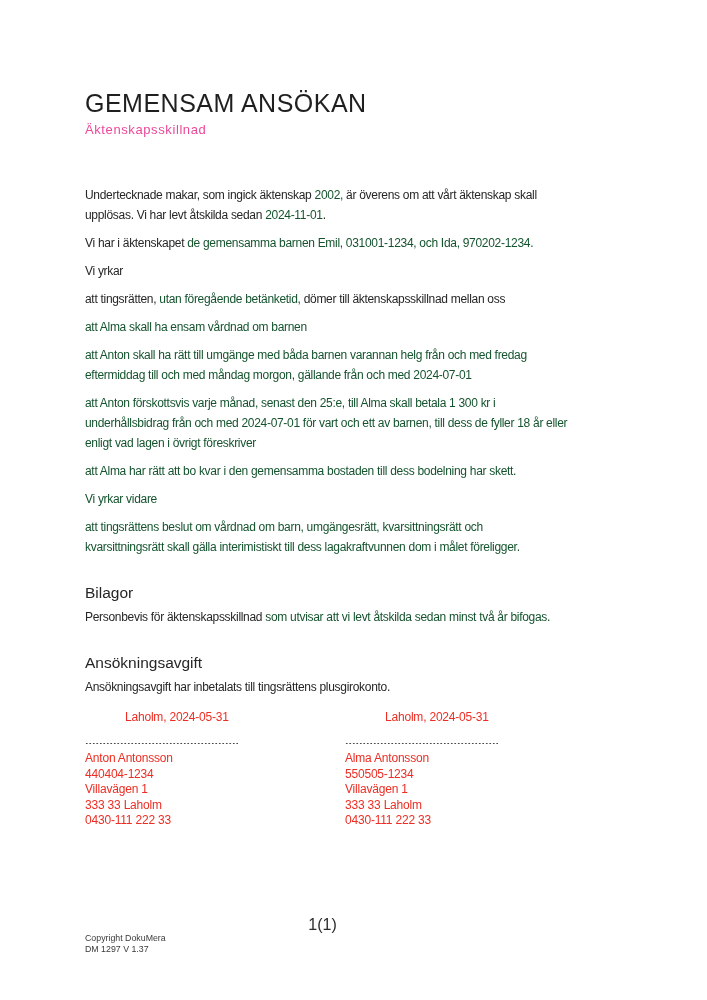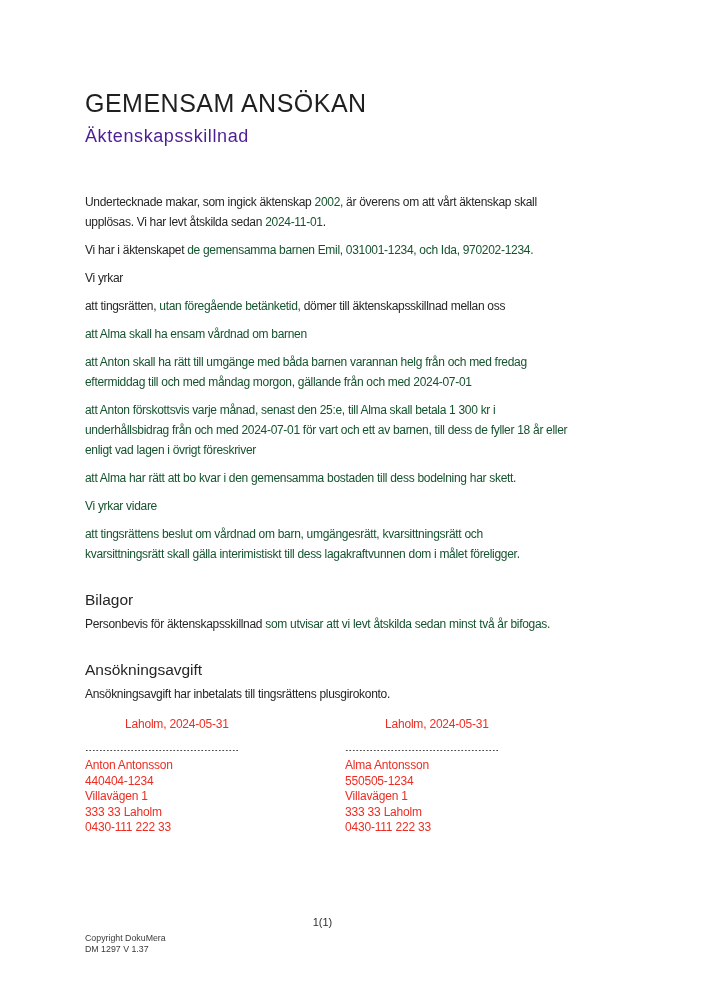--- a/index.html
+++ b/index.html
@@ -25,25 +25,25 @@
   .doc-title {
     margin: 0;
     font-size: 25px;
     font-weight: 400;
     letter-spacing: 0.5px;
     line-height: 30px;
     color: #1f1f1f;
     white-space: nowrap;
   }
   .doc-subtitle {
-    margin-top: 10px;
-    font-size: 18px;
+    margin-top: 3px;
+    font-size: 13px;
     letter-spacing: 0.6px;
     line-height: 17px;
-    color: #4c1d95;
+    color: #ec4899;
   }
   .blocks {
     margin-top: 47px;
     font-size: 12px;
     letter-spacing: -0.3px;
     line-height: 20px;
   }
   .blocks p.block {
     margin: 0 0 8px 0;
     white-space: nowrap;
@@ -86,21 +86,21 @@
     line-height: 15.5px;
     color: #ed2d23;
   }
   .sig-lines div { white-space: nowrap; }
   .page-number {
     position: absolute;
     top: 916px;
     left: 0;
     width: 645px;
     text-align: center;
-    font-size: 11px;
+    font-size: 16px;
     color: #2e2e2e;
   }
   .copyright {
     position: absolute;
     left: 85px;
     top: 933px;
     font-size: 8.8px;
     line-height: 11px;
     color: #3a3a3a;
   }

